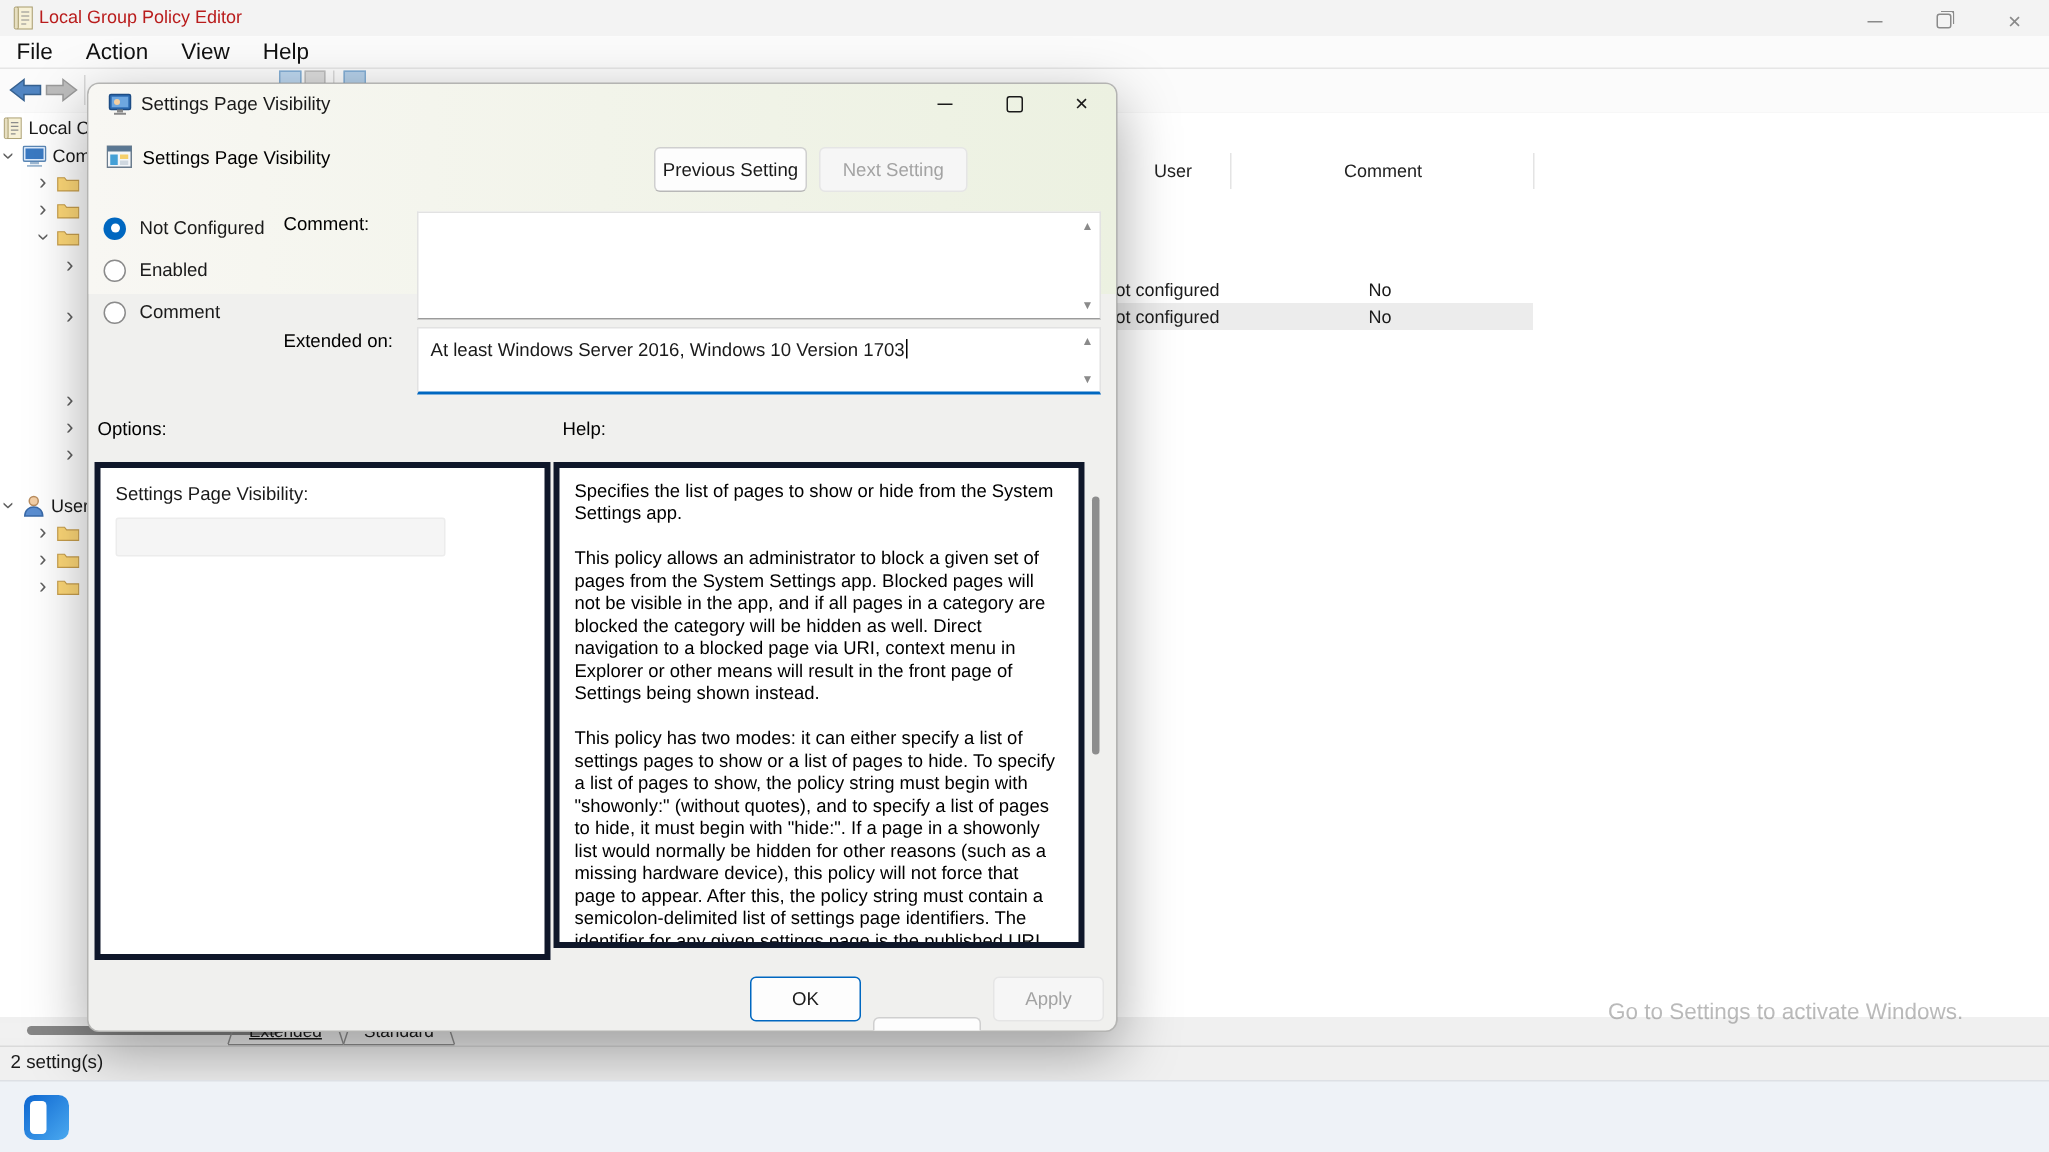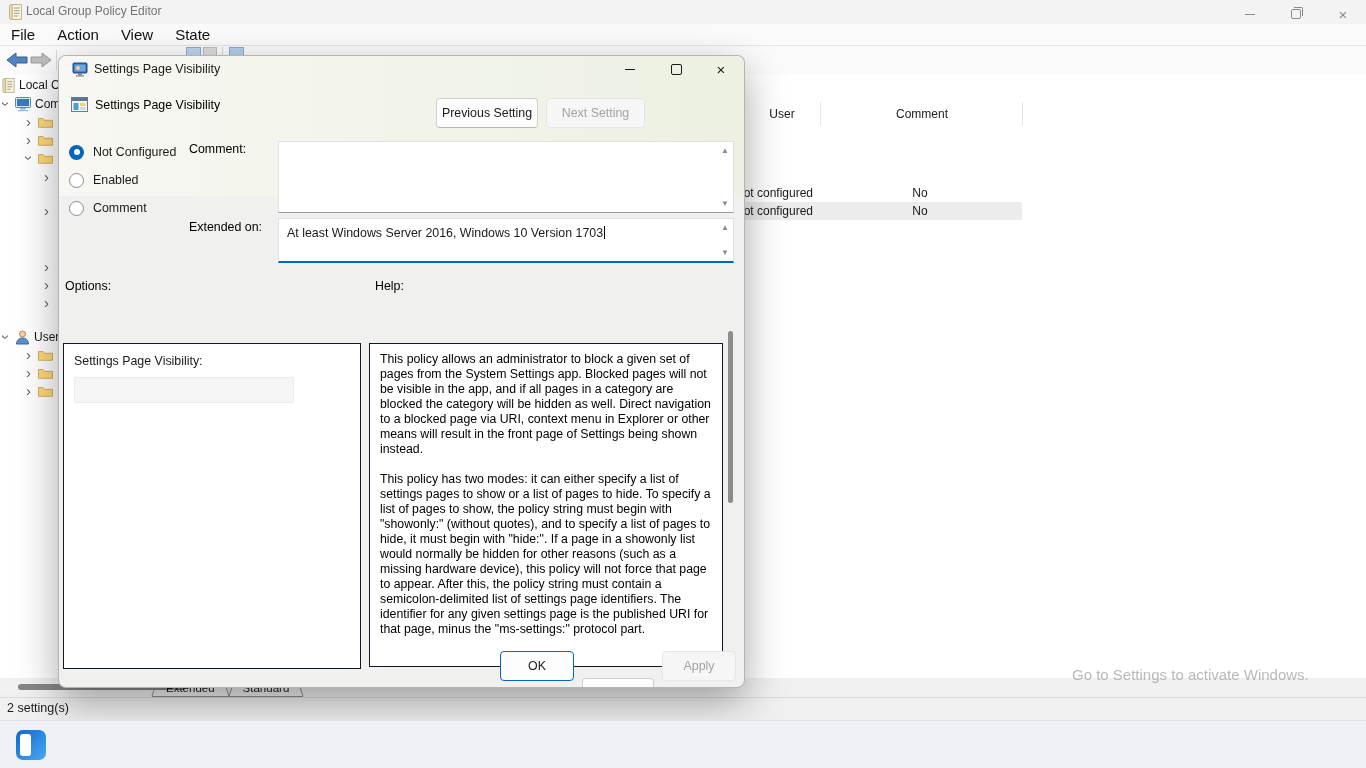--- a/index.html
+++ b/index.html
@@ -2,21 +2,21 @@
 <html><head>
 <meta charset="utf-8">
 <style>
   html,body{margin:0;padding:0;background:#222;}
   #screen{position:relative;width:1366px;height:768px;overflow:hidden;background:#fff;
           font-family:"Liberation Sans",sans-serif;color:#1a1a1a;}
   .abs{position:absolute;}
   
   .mw{position:absolute;left:0;top:0;width:1366px;height:720px;background:#fff;}
   .mw-title{position:absolute;left:0;top:0;width:1366px;height:24px;background:#f3f3f3;}
-  .mw-title .t{position:absolute;left:26px;top:4px;font-size:12px;color:#737373;text-align:right;}
+  .mw-title .t{position:absolute;left:26px;top:4px;font-size:12px;color:#b91c1c;text-align:right;}
   .capbtn{position:absolute;top:0;width:46px;height:28px;display:flex;align-items:center;justify-content:center;color:#8a8a8a;}
   .glyph-min{width:10px;height:1px;background:#8a8a8a;}
   .glyph-restore{width:8px;height:8px;border:1px solid #8a8a8a;border-radius:2px;position:relative;}
   .glyph-restore:before{content:"";position:absolute;left:2px;top:-3px;width:8px;height:8px;border:1px solid #8a8a8a;border-left:none;border-bottom:none;border-radius:0 2px 0 0;}
   .glyph-x{font-size:15px;line-height:1;color:#8a8a8a;}
   .mw-menu{position:absolute;left:0;top:24px;width:1366px;height:21px;background:#fbfbfb;border-bottom:1px solid #e6e6e6;display:flex;align-items:center;}
   .mw-menu span{font-size:15px;padding:0 11px;color:#111;}
   .mw-tools{position:absolute;left:0;top:46px;width:1366px;height:29px;background:#fbfbfb;border-bottom:1px solid #e3e3e3;}
   .tool-sep{position:absolute;top:4px;width:1px;height:20px;background:#d9d9d9;}
   .mw-content{position:absolute;left:0;top:75px;width:1366px;height:603px;background:#fff;}
@@ -36,21 +36,21 @@
   
   .mw-bottom{position:absolute;left:0;top:678px;width:1366px;height:42px;background:#f0f0f0;}
   .hline{position:absolute;left:0;top:19px;width:1366px;height:1px;background:#dadada;}
   .hscroll{position:absolute;left:0;top:4px;width:196px;height:10px;background:#f1f1f1;}
   .hthumb{position:absolute;left:18px;top:2px;width:168px;height:6px;background:#868686;border-radius:3px;}
   .tabs{position:absolute;left:152px;top:3px;display:flex;}
   .tab{position:relative;font-size:11.5px;color:#1a1a1a;padding:0 14px;height:15px;line-height:14px;border-bottom:1px solid #909090;}
   .tab:before,.tab:after{content:"";position:absolute;top:0;bottom:0;width:1px;background:#909090;}
   .tab:before{left:2px;transform:skewX(-18deg);}
   .tab:after{right:2px;transform:skewX(18deg);}
-  .tab.on span{}
+  .tab.on span{text-decoration:underline;}
   .statustext{position:absolute;left:7px;top:23px;font-size:12.5px;color:#1a1a1a;}
   
   .wm1{position:absolute;left:1072px;top:640px;font-size:22px;color:rgba(118,118,118,.62);z-index:6;}
   .wm2{position:absolute;left:1072px;top:666px;font-size:15px;color:rgba(118,118,118,.5);z-index:6;}
   
   .dlg{position:absolute;left:58px;top:55px;width:685px;height:631px;background:#f0f0ee;border:1px solid rgba(0,0,0,.25);
        border-radius:8px;box-shadow:0 14px 40px rgba(0,0,0,.35);z-index:10;overflow:hidden;}
   .dlg:before{content:"";position:absolute;left:0;top:0;right:0;height:140px;background:linear-gradient(90deg,#f8f7f3,#ecf1e1);}
   .dlg-title{position:absolute;left:0;top:0;width:100%;height:27px;}
   .dlg-title .t{position:absolute;left:35px;top:6px;font-size:12.5px;color:#1a1a1a;}
@@ -67,21 +67,21 @@
   .radio{width:15px;height:15px;border-radius:50%;margin-right:9px;box-sizing:border-box;background:#fff;border:1px solid #8b8b8b;position:relative;}
   .radio.on{background:#0067c0;border:none;}
   .radio.on:after{content:"";position:absolute;left:4.5px;top:4.5px;width:6px;height:6px;border-radius:50%;background:#fff;}
   .radio-row label{font-size:12.4px;}
   .tbox{position:absolute;background:#fff;border:1px solid #e2e2e2;border-bottom:1px solid #9b9b9b;}
   .tbox .up,.tbox .dn{position:absolute;right:4px;font-size:8px;color:#8a8a8a;}
   .tbox .up{top:4px;} .tbox .dn{bottom:4px;}
   .tbox.focus{border-bottom:2px solid #0067c0;}
   .tbox .val{position:absolute;left:8px;top:7px;font-size:12.4px;white-space:nowrap;}
   .caret{display:inline-block;width:1px;height:13px;background:#000;vertical-align:-2px;margin-left:1px;}
-  .gbox{position:absolute;background:#fff;border:1px solid #0f172a;margin-top:35px;}
+  .gbox{position:absolute;background:#fff;border:4px solid #0f172a;}
   .opt-label{position:absolute;left:10px;top:10px;font-size:12.4px;}
   .opt-input{position:absolute;left:10px;top:33px;width:218px;height:24px;background:#f5f5f5;border:1px solid #ececec;border-radius:2px;}
   .help-box{padding:8px 10px;overflow:hidden;box-sizing:border-box;}
   .help-box p{margin:0 0 15px 0;font-size:12.3px;line-height:15px;color:#000;}
   .dscroll{position:absolute;left:669px;top:275px;width:5px;height:172px;background:#8d8d8d;border-radius:3px;}
   
   .taskbar{position:absolute;left:0;top:720px;width:1366px;height:48px;background:#eef2f7;border-top:1px solid rgba(0,0,0,.07);z-index:20;}
   .tb{position:absolute;display:flex;align-items:center;justify-content:center;}
   .widgets{left:16px;top:9px;width:30px;height:30px;border-radius:7px;background:linear-gradient(135deg,#0d66d0,#4aa9f0);}
   .widgets i{position:absolute;left:4px;top:4px;width:11px;height:22px;background:#fff;border-radius:3px;}
@@ -108,21 +108,21 @@
           <span class="glyph-restore"></span>
         </div>
       <div class="capbtn" style="left:1320px">
           <span class="glyph-x">×</span>
         </div>
     </div>
     <div class="mw-menu">
       <span>File</span>
       <span>Action</span>
       <span>View</span>
-      <span>State</span>
+      <span>Help</span>
     </div>
     <div class="mw-tools">
       <span class="abs" style="left:6px;top:6px">
         <svg width="22" height="16">
             <path d="M10 1 L1 8 L10 15 L10 11 H21 V5 H10 Z" fill="#5185c2" stroke="#35608f"></path>
           </svg>
       </span>
       <span class="abs" style="left:30px;top:6px">
         <svg width="22" height="16">
             <path d="M12 1 L21 8 L12 15 L12 11 H1 V5 H12 Z" fill="#bdbdbd" stroke="#9a9a9a"></path>
@@ -327,20 +327,21 @@
 
     <span class="dlabel" style="left:6px;top:223px">Options:</span>
     <span class="dlabel" style="left:316px;top:223px">Help:</span>
 
     <div class="gbox" style="left:4px;top:252px;width:296px;height:324px">
       <span class="opt-label">Settings Page Visibility:</span>
       <div class="opt-input"><span></span></div>
     </div>
 
     <div class="gbox help-box" style="left:310px;top:252px;width:354px;height:324px">
+      <p>Specifies the list of pages to show or hide from the System Settings app.</p>
       <p>This policy allows an administrator to block a given set of pages from the System Settings app. Blocked pages will not be visible in the app, and if all pages in a category are blocked the category will be hidden as well. Direct navigation to a blocked page via URI, context menu in Explorer or other means will result in the front page of Settings being shown instead.</p>
       <p>This policy has two modes: it can either specify a list of settings pages to show or a list of pages to hide. To specify a list of pages to show, the policy string must begin with "showonly:" (without quotes), and to specify a list of pages to hide, it must begin with "hide:". If a page in a showonly list would normally be hidden for other reasons (such as a missing hardware device), this policy will not force that page to appear. After this, the policy string must contain a semicolon-delimited list of settings page identifiers. The identifier for any given settings page is the published URI for that page, minus the "ms-settings:" protocol part.</p>
     </div>
     <div class="dscroll"></div>
 
     <div class="btn primary-focus" style="left:441px;top:595px;width:72px;height:28px">OK</div>
     <div class="btn" style="left:523px;top:622px;width:70px;height:28px">Cancel</div>
     <div class="btn disabled" style="left:603px;top:595px;width:72px;height:28px">Apply</div>
   </div>
 

